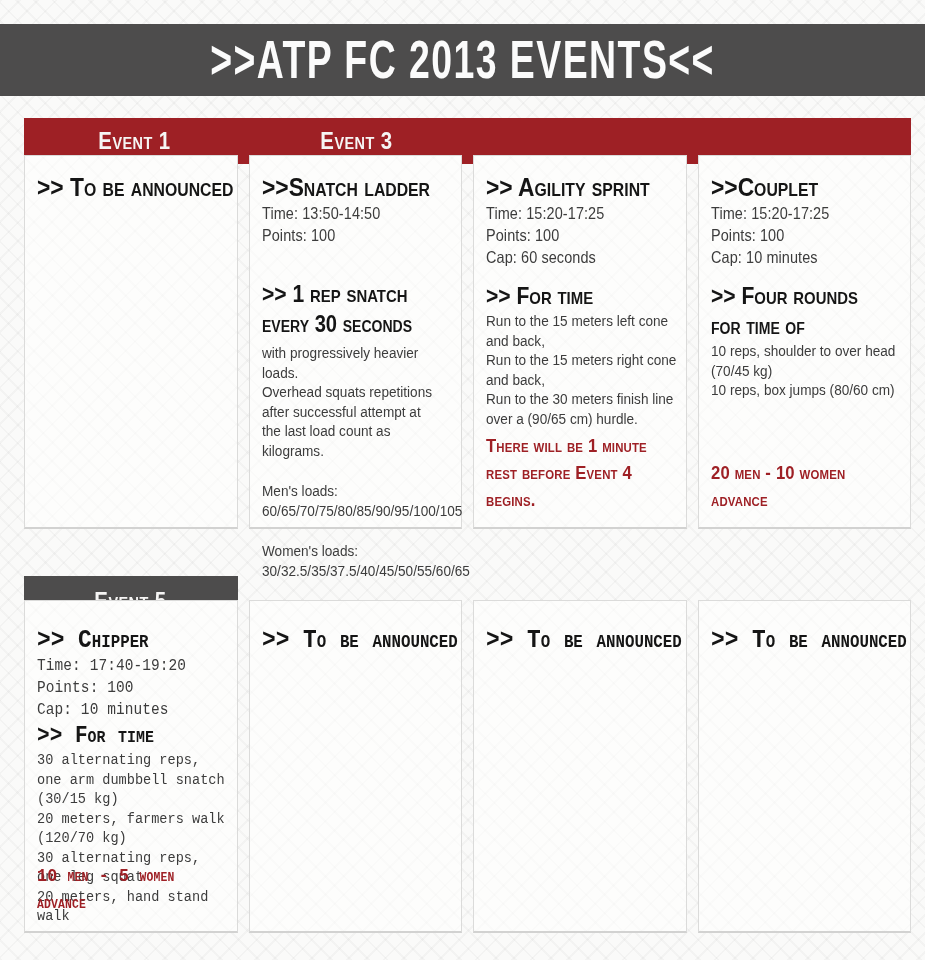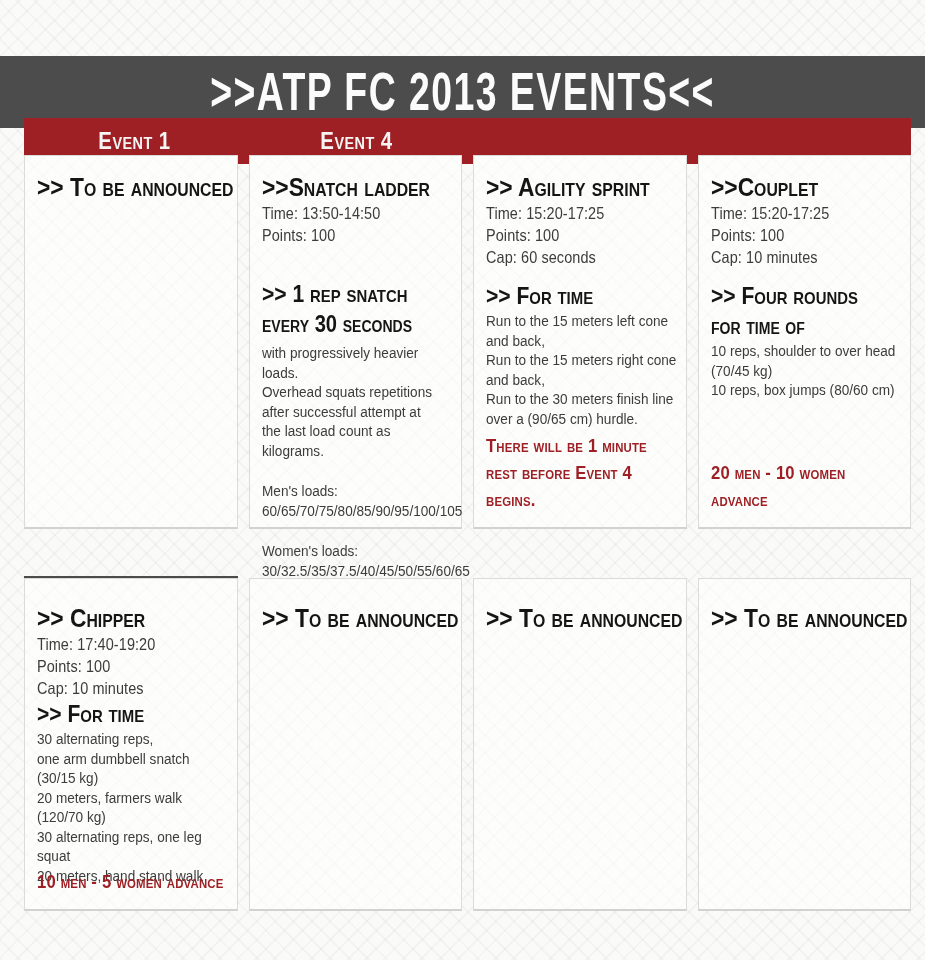--- a/index.html
+++ b/index.html
@@ -11,38 +11,38 @@
     background-image:
       repeating-linear-gradient(45deg,  rgba(0,0,0,0.028) 0 2px, transparent 2px 13px),
       repeating-linear-gradient(135deg, rgba(0,0,0,0.028) 0 2px, transparent 2px 13px);
     overflow:hidden;
   }
 
   
   .topbar{
     position:absolute; top:24px; left:0; width:925px; height:72px;
     background:#4d4c4c;
-    display:flex; align-items:center; justify-content:center;margin-top:32px;
+    display:flex; align-items:center; justify-content:center;
   }
   .topbar-text{
     color:#fbfbfb; font-weight:bold; font-size:52px; letter-spacing:2px;
     white-space:nowrap; display:inline-block; transform:scale(0.72,1.02);
   }
 
   
   .grid4{ position:absolute; left:24px; width:887px; display:grid;
           grid-template-columns:repeat(4,1fr); column-gap:11px; }
 
   
   .row1-header{ position:absolute; top:118px; left:24px; width:887px; height:46px;
                 background:#9e2025; display:grid; grid-template-columns:repeat(4,1fr); }
   .row1-cards{ top:155px; height:374px; }
   
   .row2-headers{ top:576px; height:49px;text-align:right; }
-  .row2-cards{ top:578px; height:333px; }
+  .row2-cards{ top:600px; height:333px;font-family:Liberation Mono, monospace; }
 
   .hdr-cell{ display:flex; align-items:center; justify-content:center; }
   .hdr-dark{ background:#4d4c4c; }
   .hdr-label{
     color:#f6f5f4; font-weight:bold; font-variant:small-caps;
     font-size:24px; letter-spacing:.5px; white-space:nowrap;
     display:inline-block; transform:scaleX(0.85);
   }
 
   .card{
@@ -95,21 +95,21 @@
 
 <header class="topbar">
   <span class="topbar-text">&gt;&gt;ATP FC 2013 EVENTS&lt;&lt;</span>
 </header>
 
 <div class="row1-header">
   <div class="hdr-cell">
     <span class="hdr-label">Event 1</span>
   </div>
   <div class="hdr-cell">
-    <span class="hdr-label">Event 4</span>
+    <span class="hdr-label">Event 3</span>
   </div>
 </div>
 
 <div class="grid4 row1-cards">
 
   <section class="card">
     <div class="content">
       <div class="card-title">&gt;&gt; To be announced</div>
     </div>
   </section>

